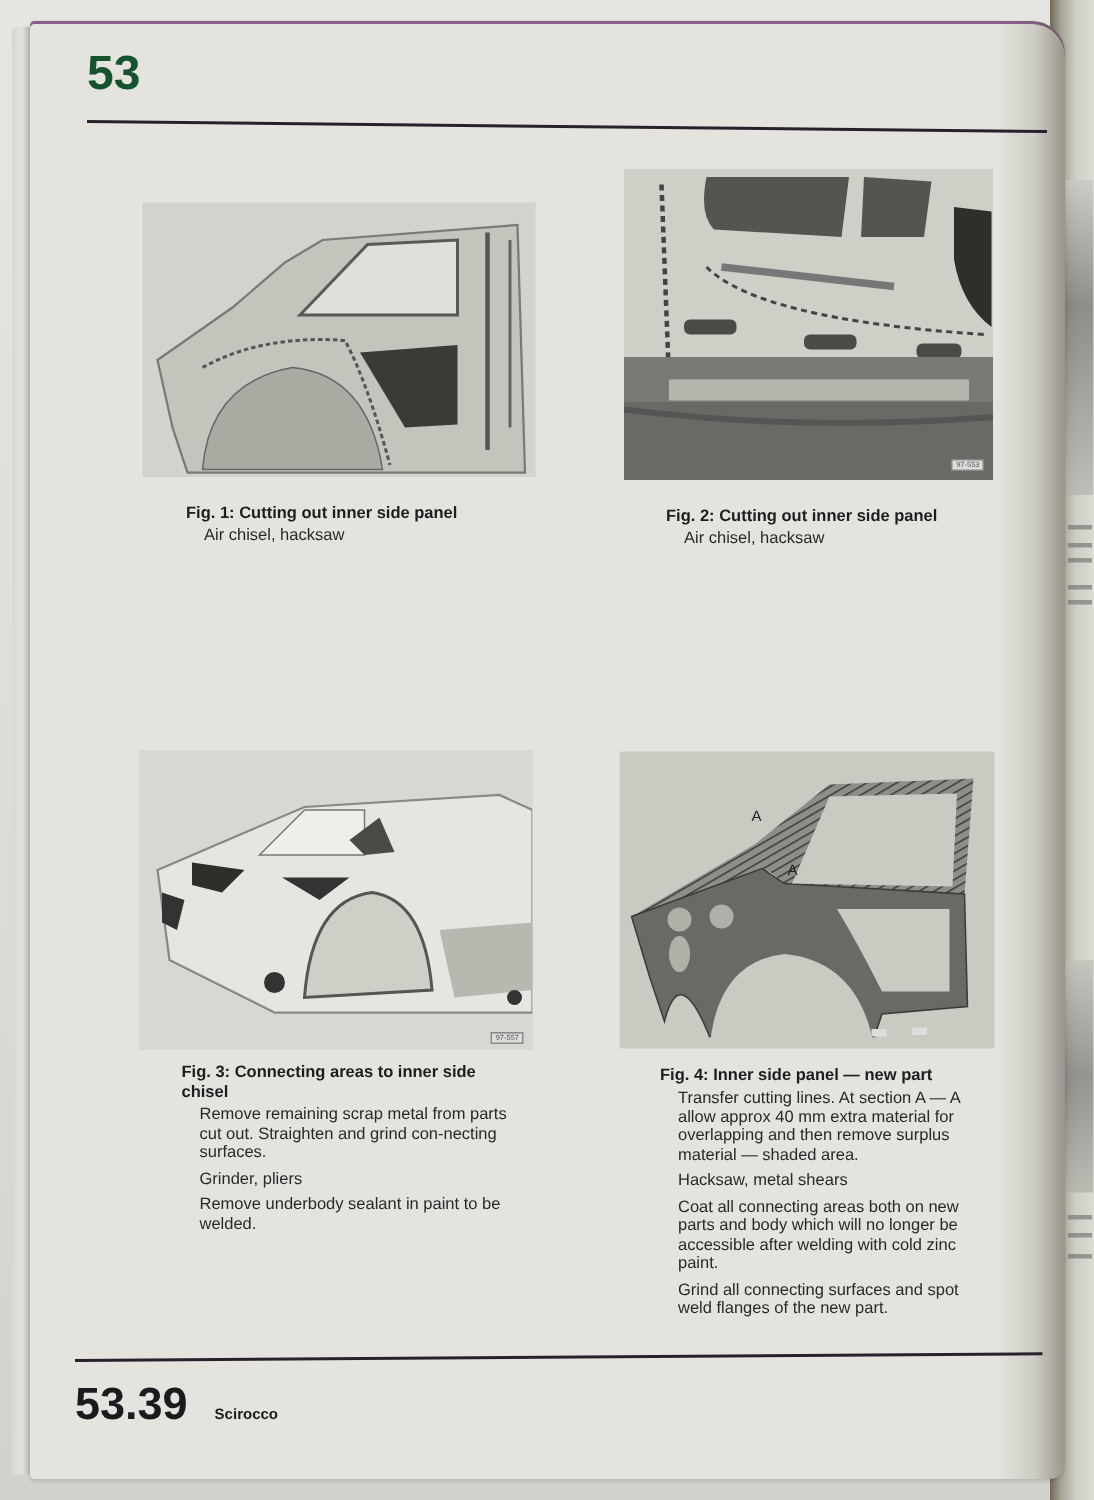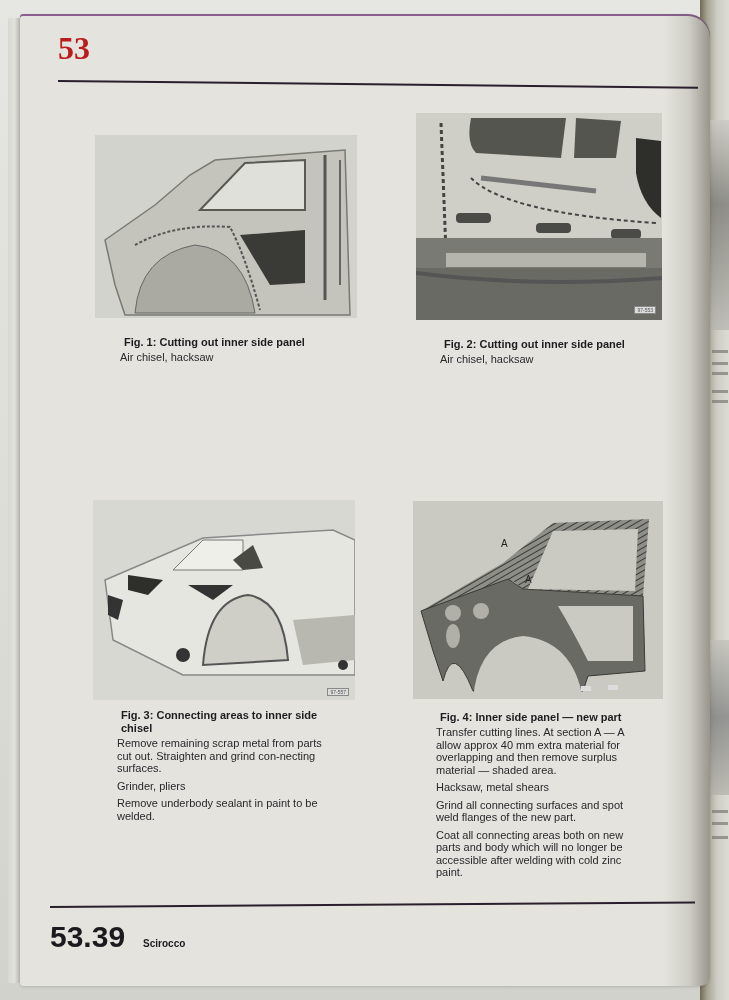--- a/index.html
+++ b/index.html
@@ -34,22 +34,21 @@
     }
     .next-page-content {
       position: absolute; left: 708px; width: 21px; background: #8d8d88; opacity: 0.7;
     }
     .np-img1 { top: 120px; height: 210px; background: linear-gradient(180deg,#c8c8c2,#6f6f69 40%,#b4b4ae); }
     .np-img2 { top: 640px; height: 155px; background: linear-gradient(180deg,#c0c0b9,#777 50%,#b0b0a8); }
     .np-text { position: absolute; left: 712px; width: 16px; height: 3px; background: #6a6a66; opacity: .6; }
 
     .header {
       position: absolute; left: 58px; top: 30px; display: flex; align-items: baseline; gap: 12px;
-      color: #b91c1c;
-      font-family: Liberation Serif, serif;
+      color: #14532d;
     }
     .chapter-num { font-size: 32px; font-weight: bold; letter-spacing: 0px; }
     .chapter-title { font-size: 20px; font-weight: bold; }
     .rule-top {
       position: absolute; left: 58px; top: 80px; width: 640px; height: 2px;
       background: #2a1f2c; transform: rotate(0.6deg); transform-origin: left center;
     }
     .rule-bottom {
       position: absolute; left: 50px; top: 906px; width: 645px; height: 2px;
       background: #2a1f2c; transform: rotate(-0.4deg); transform-origin: left center;
@@ -61,21 +60,21 @@
     .figure svg { width: 100%; height: 100%; display: block; }
     .fig1 { left: 95px; top: 135px; width: 262px; height: 183px; }
     .fig2 { left: 416px; top: 113px; width: 246px; height: 207px; background: #bdbdb6; }
     .fig3 { left: 93px; top: 500px; width: 262px; height: 200px; }
     .fig4 { left: 413px; top: 501px; width: 250px; height: 198px; }
 
     .caption {
       position: absolute; color: #1e1c1f; font-size: 11px; line-height: 13px;
     }
     .caption .cap-title { font-weight: bold; font-size: 11px; margin-left: 31px; }
-    .caption .cap-body { margin-left: 27px; margin-top: 2px; }
+    .caption .cap-body { margin-left: 43px; margin-top: 2px; }
     .caption .cap-body p { margin: 0 0 5px 0; font-size: 11px; line-height: 12.5px; color: #2a282b; }
     .cap1 { left: 93px; top: 336px; width: 290px; }
     .cap2 { left: 413px; top: 338px; width: 290px; }
     .cap3 { left: 90px; top: 709px; width: 260px; }
     .cap4 { left: 409px; top: 711px; width: 258px; }
     .cap3 .cap-body, .cap4 .cap-body { width: 212px; }
 
     .footer {
       position: absolute; left: 50px; top: 920px; display: flex; align-items: baseline; gap: 18px;
       color: #1c1a1e;
@@ -205,22 +204,22 @@
     <rect x="195" y="184" width="10" height="5" fill="#ddd"></rect>
     <text x="88" y="46" font-family="Liberation Sans, sans-serif" font-size="10" fill="#222">A</text>
     <text x="112" y="82" font-family="Liberation Sans, sans-serif" font-size="10" fill="#222">A</text>
   </svg>
 </div>
 <div class="caption cap4">
   <div class="cap-title">Fig. 4: Inner side panel — new part</div>
   <div class="cap-body">
     <p>Transfer cutting lines. At section A — A allow approx 40 mm extra material for overlapping and then remove surplus material — shaded area.</p>
     <p>Hacksaw, metal shears</p>
+    <p>Coat all connecting areas both on new parts and body which will no longer be accessible after welding with cold zinc paint.</p>
     <p>Grind all connecting surfaces and spot weld flanges of the new part.</p>
-    <p>Coat all connecting areas both on new parts and body which will no longer be accessible after welding with cold zinc paint.</p>
   </div>
 </div>
 
 <div class="rule-bottom"></div>
 <div class="footer">
   <span class="page-num">53.39</span>
   <span class="model-name">Scirocco</span>
 </div>
 
 </body></html>

